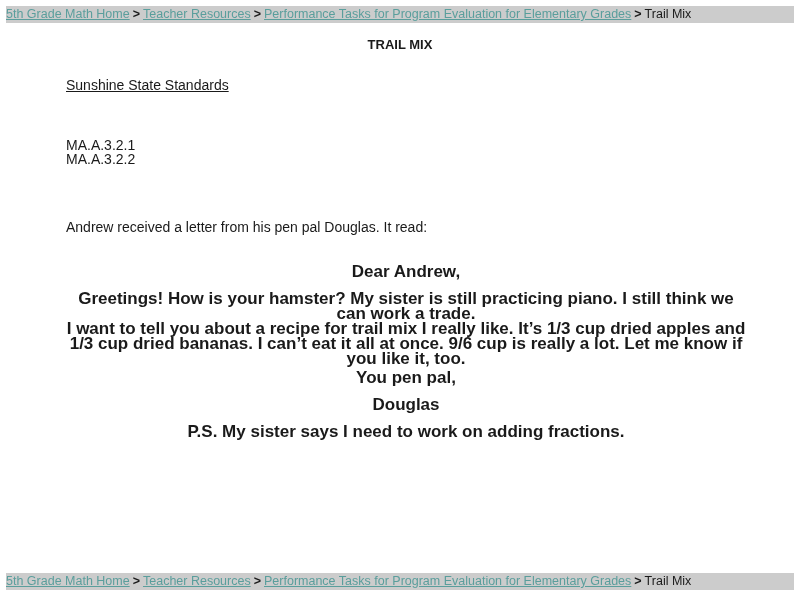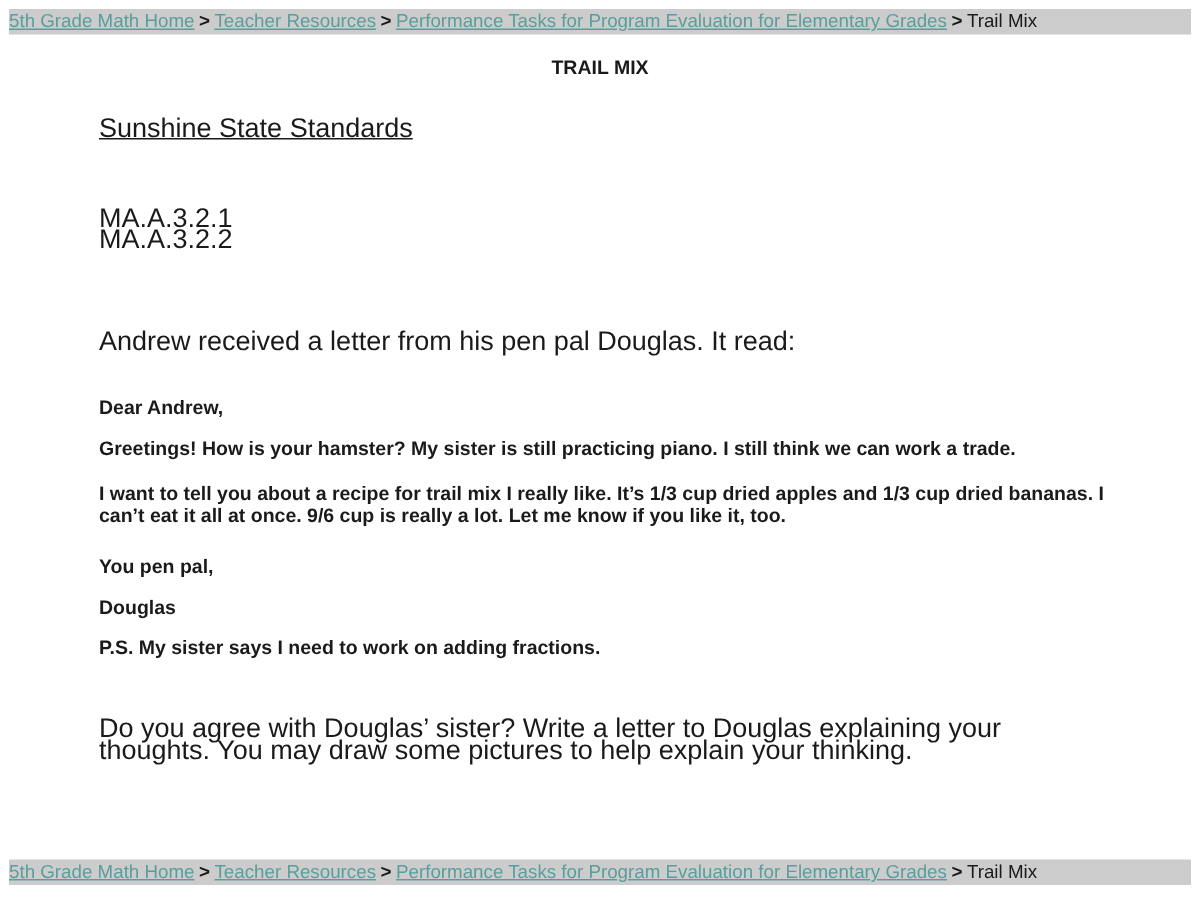--- a/index.html
+++ b/index.html
@@ -48,37 +48,38 @@
       left: 0;
       width: 800px;
       text-align: center;
       font-weight: bold;
       font-size: 13px;
     }
     .content {
       position: absolute;
       left: 66px;
       width: 680px;
-      font-size: 18px;
+      font-size: 14px;
       line-height: 14px;
     }
     .standards-heading {
       top: 78px;
       text-decoration: underline;
     }
     .standards-list {
       top: 122px;
       margin-top: 16px;
     }
     .standards-list div { height: 14px; }
     .intro { top: 220px; }
     .letter {
       font-weight: bold;
-      font-size: 13px;
+      font-size: 17px;
       line-height: 15px;
+      text-align: center;
     }
     .l-greeting { top: 264px; }
     .l-p1 { top: 291px; }
     .l-p2 { top: 321px; }
     .l-closing { top: 370px; }
     .l-sign { top: 397px; }
     .l-ps { top: 424px; }
     .question {
       top: 478px;
       line-height: 15px;
@@ -104,19 +105,18 @@
 
   <p class="content intro" style="margin:0;">Andrew received a letter from his pen pal Douglas. It read:</p>
 
   <div class="content letter l-greeting">Dear Andrew,</div>
   <div class="content letter l-p1">Greetings! How is your hamster? My sister is still practicing piano. I still think we can work a trade.</div>
   <div class="content letter l-p2">I want to tell you about a recipe for trail mix I really like. It’s 1/3 cup dried apples and 1/3 cup dried bananas. I can’t eat it all at once. 9/6 cup is really a lot. Let me know if you like it, too.</div>
   <div class="content letter l-sign">Douglas</div>
   <div class="content letter l-closing">You pen pal,</div>
   <div class="content letter l-ps">P.S. My sister says I need to work on adding fractions.</div>
 
-  <p class="content question" style="margin:0;">Do you agree with Douglas’ sister? Write a letter to Douglas explaining your thoughts. You may draw some pictures to help explain your thinking.</p>
 
   <nav class="breadcrumb-bar bottom">
     <a href="#">5th Grade Math Home</a><span class="sep">&gt;</span><a href="#">Teacher Resources</a><span class="sep">&gt;</span><a href="#">Performance Tasks for Program Evaluation for Elementary Grades</a><span class="sep">&gt;</span><span class="current">Trail Mix</span>
   </nav>
 
 </div>
 
 </body></html>

